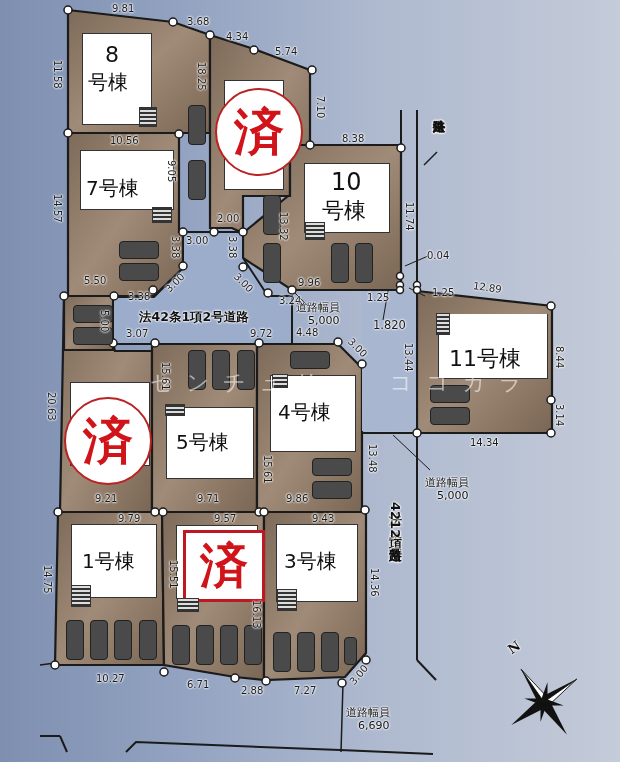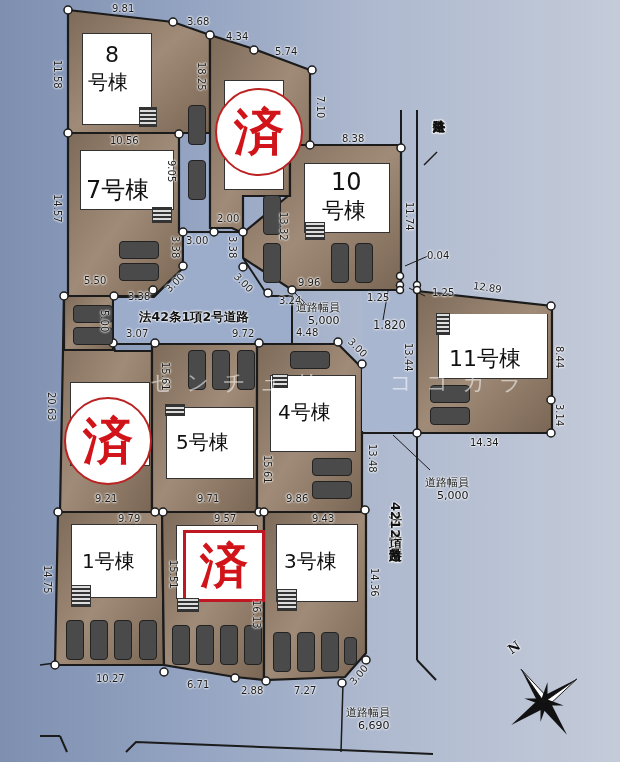--- a/index.html
+++ b/index.html
@@ -155,21 +155,21 @@
 
   <div class="house" style="left:82px;top:33px;width:68px;height:90px;"></div>
   <div class="hname" style="left:105px;top:44px;font-size:22px;">8</div>
   <div class="hname" style="left:88px;top:72px;font-size:20px;">号棟</div>
   <div class="meter" style="left:139px;top:107px;width:16px;height:18px;"></div>
 
   <div class="house" style="left:224px;top:80px;width:58px;height:108px;"></div>
   <div class="sold-circle" style="left:215px;top:88px;">済</div>
 
   <div class="house" style="left:80px;top:150px;width:92px;height:58px;"></div>
-  <div class="hname" style="left:86px;top:178px;font-size:24px;">7号棟</div>
+  <div class="hname" style="left:86px;top:178px;font-size:20px;">7号棟</div>
   <div class="meter" style="left:152px;top:207px;width:18px;height:14px;"></div>
 
   <div class="house" style="left:304px;top:163px;width:84px;height:68px;"></div>
   <div class="hname" style="left:331px;top:170px;font-size:24px;">10</div>
   <div class="hname" style="left:322px;top:200px;font-size:22px;">号棟</div>
   <div class="meter" style="left:305px;top:222px;width:18px;height:16px;"></div>
 
   <div class="house" style="left:438px;top:314px;width:108px;height:64px;border-top:none;"></div>
   <div class="hname" style="left:449px;top:348px;font-size:22px;">11号棟</div>
   <div class="meter" style="left:436px;top:313px;width:12px;height:20px;"></div>
@@ -253,21 +253,21 @@
   <div class="lbl" style="left:164px;top:278px;transform:rotate(-45deg);">3.00</div>
   <div class="lbl" style="left:232px;top:278px;transform:rotate(45deg);">3.00</div>
   <div class="lbl" style="left:279px;top:296px;">3.24</div>
   <div class="lbl" style="left:298px;top:278px;">9.96</div>
   <div class="lbl" style="left:367px;top:293px;">1.25</div>
   <div class="lbl" style="left:432px;top:288px;">1.25</div>
   <div class="lbl" style="left:473px;top:283px;transform:rotate(8deg);">12.89</div>
   <div class="lbl" style="left:373px;top:320px;font-size:11.5px;">1.820</div>
   <div class="lbl vert" style="left:99px;top:310px;">5.00</div>
   <div class="lbl" style="left:126px;top:329px;">3.07</div>
-  <div class="lbl" style="left:196px;top:329px;padding-left:36px;">9.72</div>
+  <div class="lbl" style="left:214px;top:329px;padding-left:36px;">9.72</div>
   <div class="lbl" style="left:296px;top:328px;">4.48</div>
   <div class="lbl" style="left:346px;top:343px;transform:rotate(45deg);">3.00</div>
   <div class="lbl vert" style="left:403px;top:343px;">13.44</div>
   <div class="lbl vert" style="left:554px;top:346px;">8.44</div>
   <div class="lbl vert" style="left:46px;top:392px;">20.63</div>
   <div class="lbl vert" style="left:160px;top:362px;">15.61</div>
   <div class="lbl vert" style="left:554px;top:404px;">3.14</div>
   <div class="lbl" style="left:470px;top:438px;">14.34</div>
   <div class="lbl vert" style="left:367px;top:444px;">13.48</div>
   <div class="lbl vert" style="left:262px;top:455px;">15.61</div>

